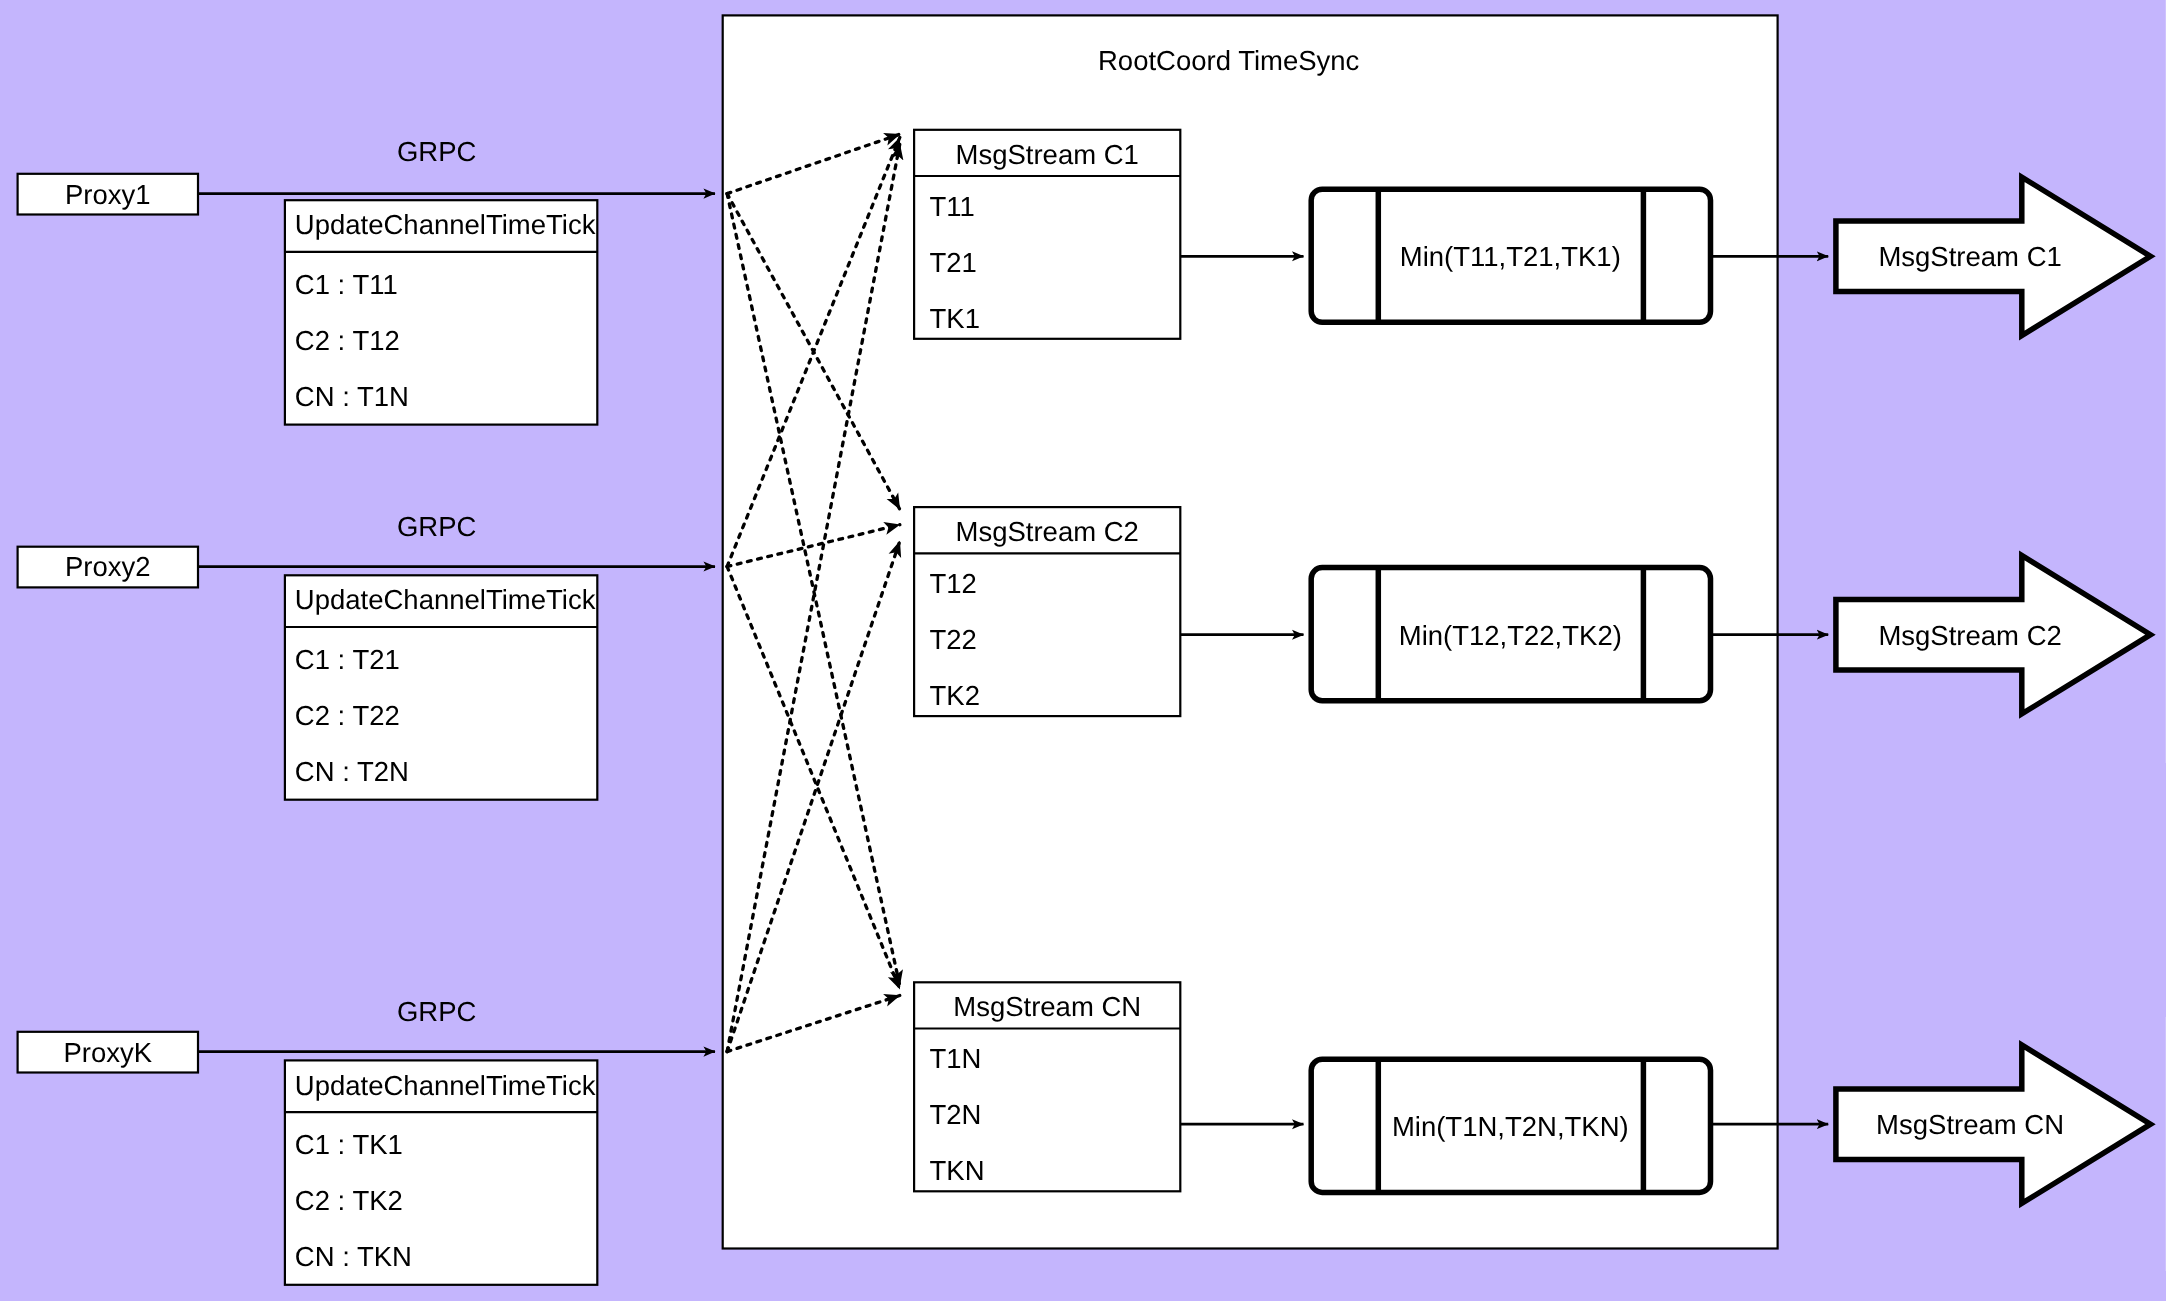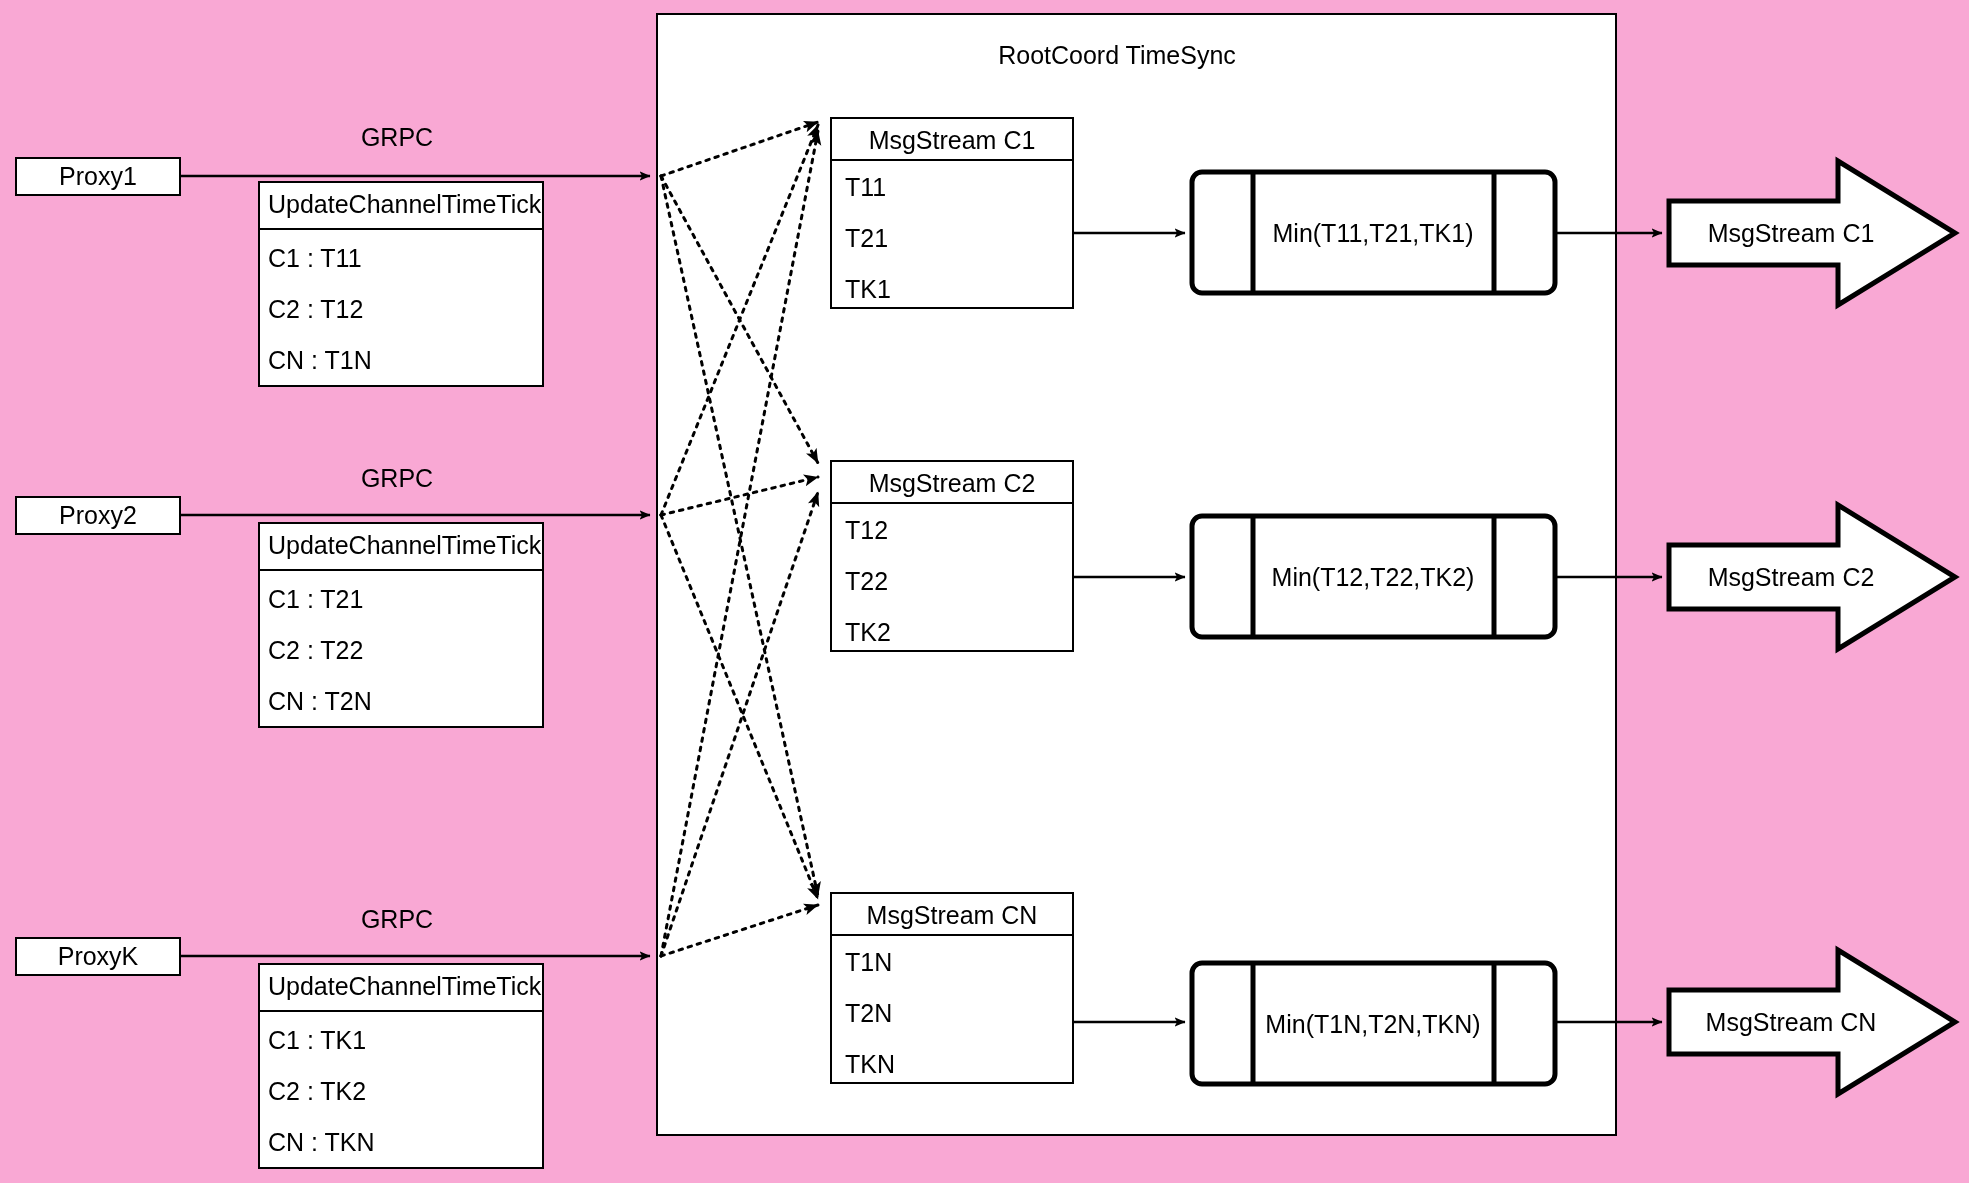--- a/index.html
+++ b/index.html
@@ -1,17 +1,17 @@
 <!DOCTYPE html>
 <html><head>
 <meta charset="utf-8">
 <style>
   html,body{margin:0;padding:0;background:#ffffff;}
   body{width:1969px;height:1183px;font-family:"Liberation Sans",sans-serif;color:#000;}
-  #stage{position:relative;width:1969px;height:1183px;overflow:hidden;background:#f9a8d4;text-align:right;}
+  #stage{position:relative;width:1969px;height:1183px;overflow:hidden;background:#c4b5fd;text-align:right;}
   svg{display:block;}
   .shape{fill:#ffffff;stroke:#000000;}
   .thin{stroke-width:2;}
   .thick{stroke-width:5;}
   .lbl{font-family:"Liberation Sans",sans-serif;fill:#000;font-size:25px;}
   .lbl-c{text-anchor:middle;}
   .lbl-l{text-anchor:start;}
   .conn{stroke:#000;stroke-width:2.5;fill:none;}
   .dconn{stroke:#000;stroke-width:3;fill:none;stroke-dasharray:3.5 6;stroke-linecap:round;}
 </style>

